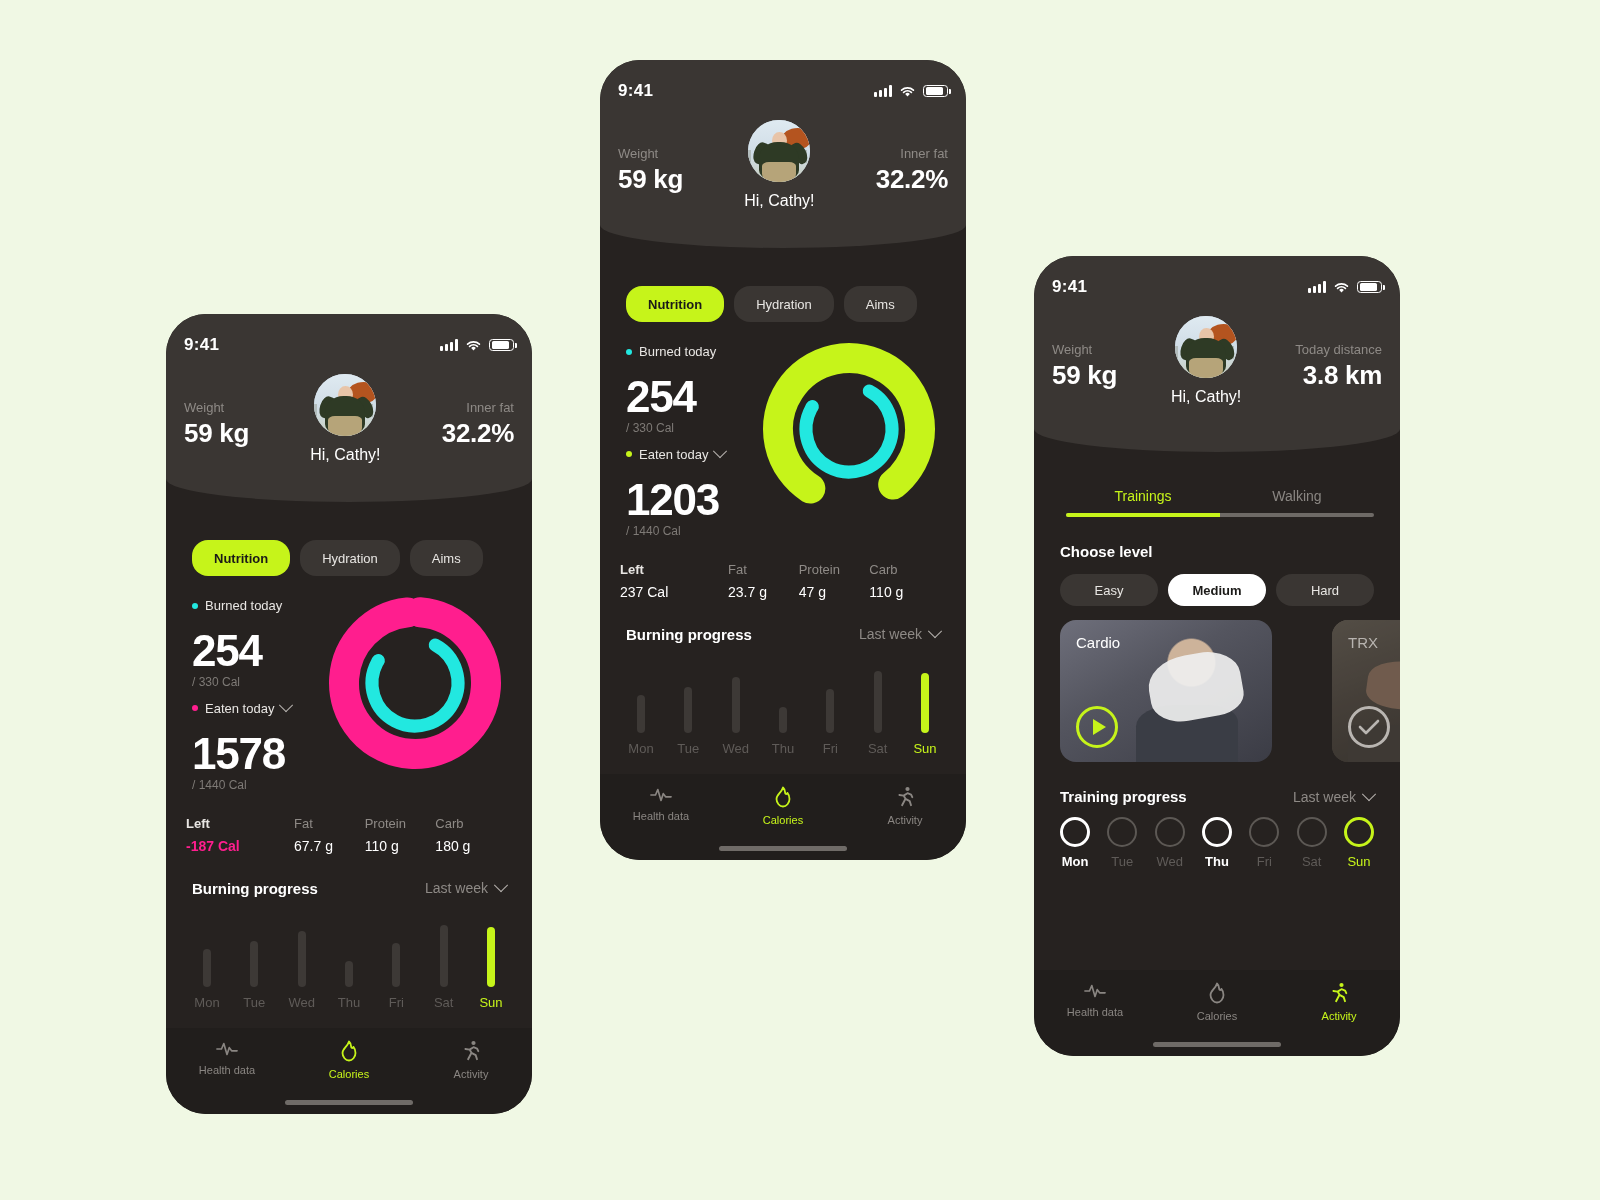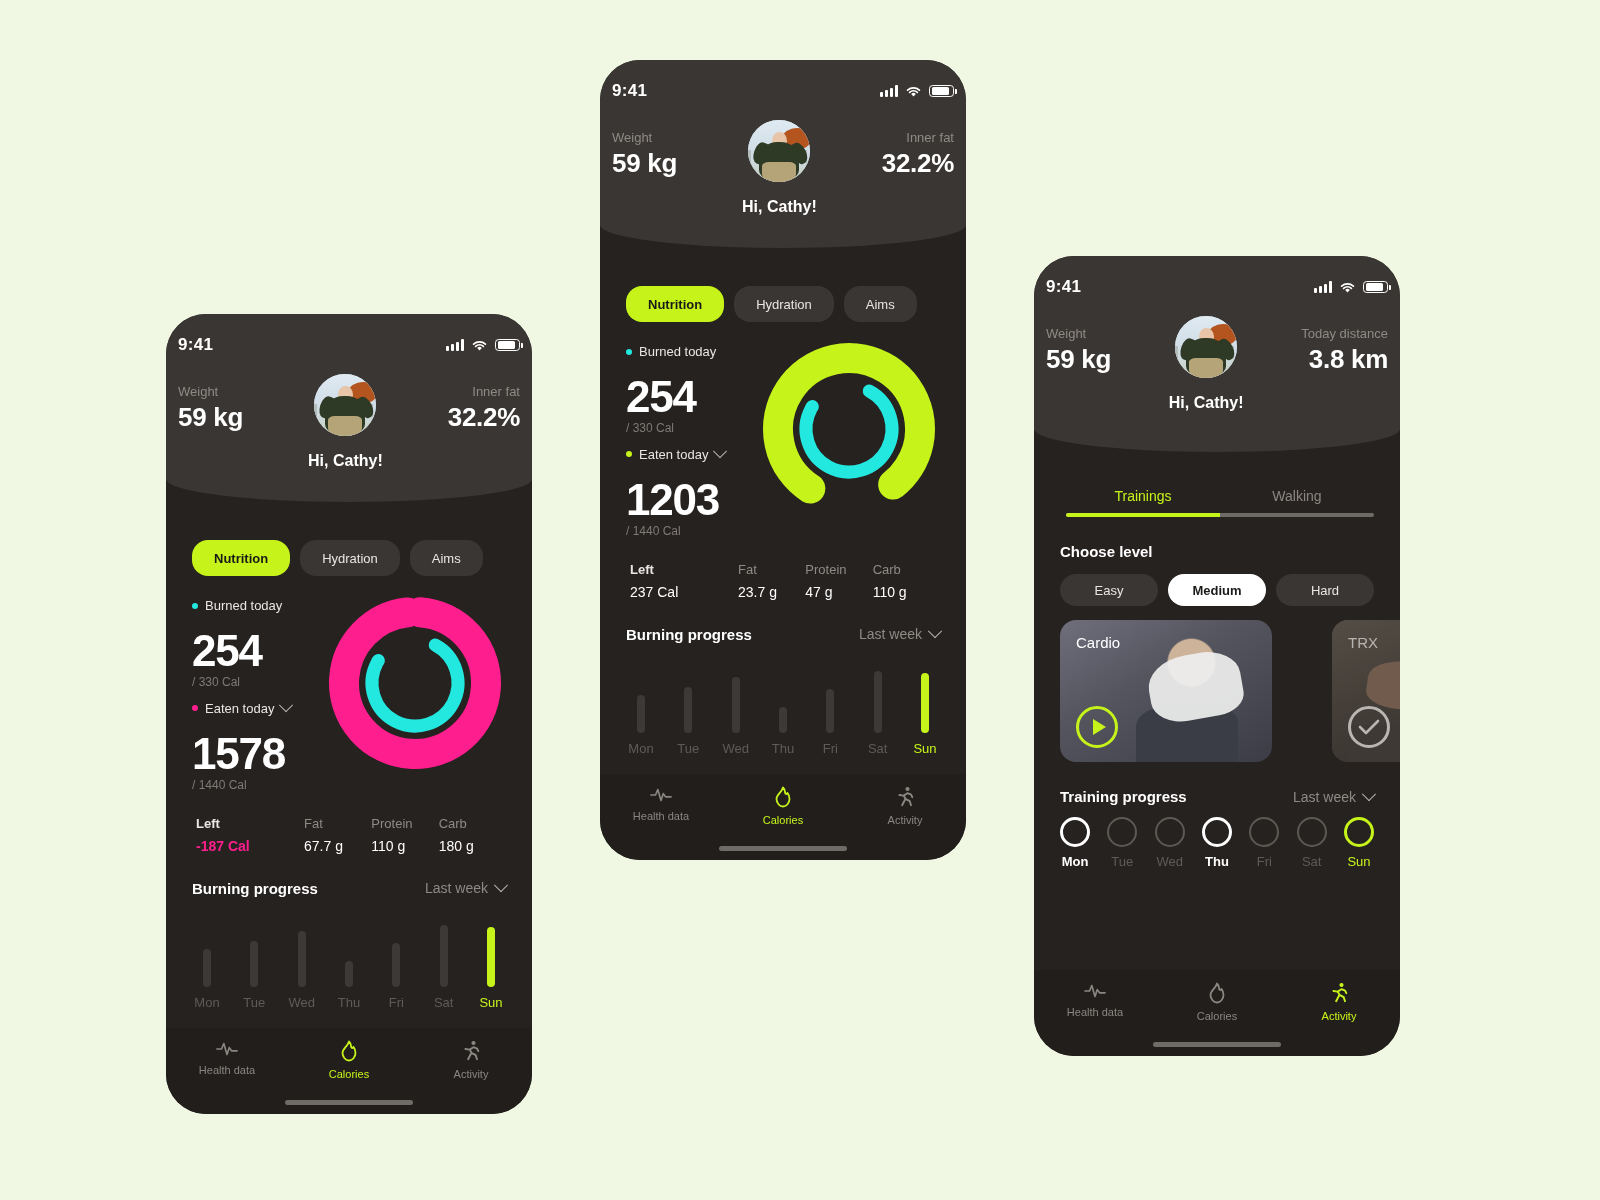--- a/index.html
+++ b/index.html
@@ -20,21 +20,21 @@
     color: #fff;
   }
   #phone1 { left: 166px; top: 314px;  width: 366px; height: 800px; }
   #phone2 { left: 600px; top: 60px;   width: 366px; height: 800px; }
   #phone3 { left: 1034px; top: 256px; width: 366px; height: 800px; }
 
   
   .header {
     position: relative;
     background: #3a3633;
-    padding: 0 12px;
+    padding: 0 18px;
     height: 188px;
     border-bottom-left-radius: 100% 46px;
     border-bottom-right-radius: 100% 46px;
   }
   #phone3 .header { height: 196px; }
 
   .statusbar {
     display: flex; align-items: center; justify-content: space-between;
     padding-top: 18px; height: 44px;
   }
@@ -49,21 +49,21 @@
   .batt {
     width: 25px; height: 12.5px; border: 1.6px solid #fff;
     border-radius: 3.6px; position: relative; padding: 1.6px;
   }
   .batt::after {
     content: ""; position: absolute; right: -3.6px; top: 3.6px;
     width: 2px; height: 4.5px; background: #fff; border-radius: 0 1px 1px 0;
   }
   .batt span { display: block; height: 100%; width: 88%; background: #fff; border-radius: 1.6px; }
 
-  .hero { display: flex; align-items: flex-start; justify-content: space-between; margin-top: 16px; }
+  .hero { display: flex; align-items: center; justify-content: space-between; margin-top: 16px; }
   .hero-stat { padding-top: 10px; }
   .hero-stat.right { text-align: right; }
   .hero-label { font-size: 13px; color: #8e8a86; margin-bottom: 3px; }
   .hero-value { font-size: 26px; font-weight: bold; letter-spacing: -.3px; }
 
   .avatar-wrap { width: 62px; flex: 0 0 62px; display: flex; flex-direction: column; align-items: center; }
   .avatar {
     width: 62px; height: 62px; border-radius: 50%; overflow: hidden;
     position: relative; background: #c3d3dd;
   }
@@ -74,21 +74,21 @@
              background: #b4541f; border-radius: 50% 60% 40% 50%; transform: rotate(-16deg); }
   .av-head { position: absolute; left: 50%; top: 20%; width: 15px; height: 17px;
              margin-left: -7px; background: #e8c4a8; border-radius: 50%; }
   .av-body { position: absolute; left: 50%; top: 36%; width: 40px; height: 36px;
              margin-left: -20px; background: #2e3a25; border-radius: 46% 46% 22% 22%; }
   .av-arm { position: absolute; top: 36%; width: 12px; height: 22px; background: #2e3a25; }
   .av-arm.l { left: 6px; border-radius: 50% 20% 30% 50%; transform: rotate(18deg); }
   .av-arm.r { right: 4px; border-radius: 20% 50% 50% 30%; transform: rotate(-26deg); }
   .av-legs { position: absolute; left: 50%; bottom: 0; width: 34px; height: 20px;
              margin-left: -17px; background: #b6a479; border-radius: 20% 20% 40% 40%; }
-  .greet { margin-top: 16px; font-size: 16px; font-weight: bold; white-space: nowrap; }
+  .greet { margin-top: 10px; font-size: 16px; font-weight: normal; white-space: nowrap; }
 
   
   .pills { display: flex; gap: 10px; padding: 38px 26px 0 26px; }
   .pill {
     height: 36px; border-radius: 16px; background: #3a3633;
     display: flex; align-items: center; justify-content: center;
     font-size: 13px; color: #e8e6e3; padding: 0 22px; white-space: nowrap; flex: 0 0 auto;
   }
   .pill.active { background: #c6f41a; color: #1b1a18; font-weight: bold; }
 
@@ -98,21 +98,21 @@
   .leg { display: flex; align-items: center; gap: 7px; font-size: 13px; color: #e8e6e3; }
   .dot { width: 6px; height: 6px; border-radius: 50%; display: inline-block; }
   .chev { width: 10px; height: 10px; border-right: 1.8px solid #b6b2ae; border-bottom: 1.8px solid #b6b2ae;
           transform: rotate(45deg) translate(-2px,-2px); }
   .big { font-size: 44px; font-weight: bold; line-height: 1.02; letter-spacing: -1.2px; margin-top: 16px; }
   .sub { font-size: 12px; color: #7e7a76; margin-top: 1px; }
   .gap { height: 12px; }
 
   .ring-wrap { position: relative; margin-left: auto; margin-top: -6px; }
 
-  .macros { display: flex; padding: 24px 26px 0 30px; }
+  .macros { display: flex; padding: 24px 26px 0 20px; }
   .macro-left { flex: 0 0 108px; }
   .macro { flex: 1; }
   .macro-h { font-size: 13px; color: #8e8a86; margin-bottom: 7px; }
   .macro-h.strong { color: #e8e6e3; font-weight: bold; }
   .macro-v { font-size: 14px; color: #fff; }
   .macro-v.neg { font-weight: bold; }
 
   
   .sec-head { display: flex; align-items: center; justify-content: space-between; padding: 26px 26px 0 26px; }
   .sec-title { font-size: 15px; font-weight: bold; }

